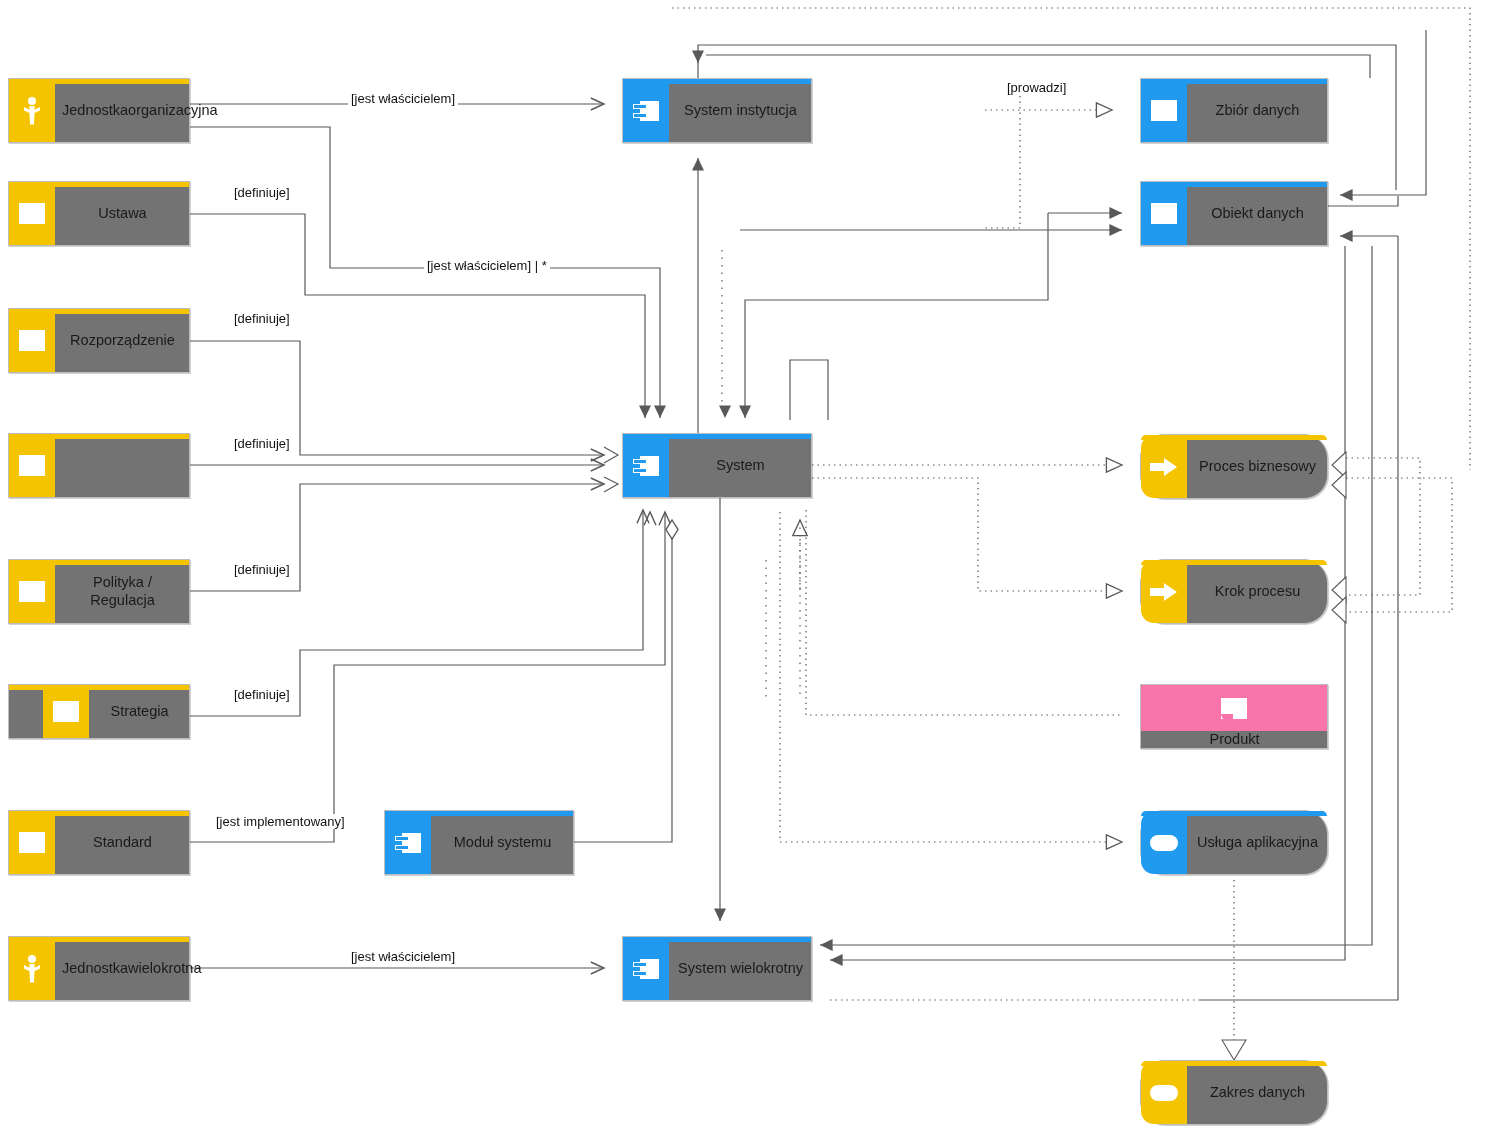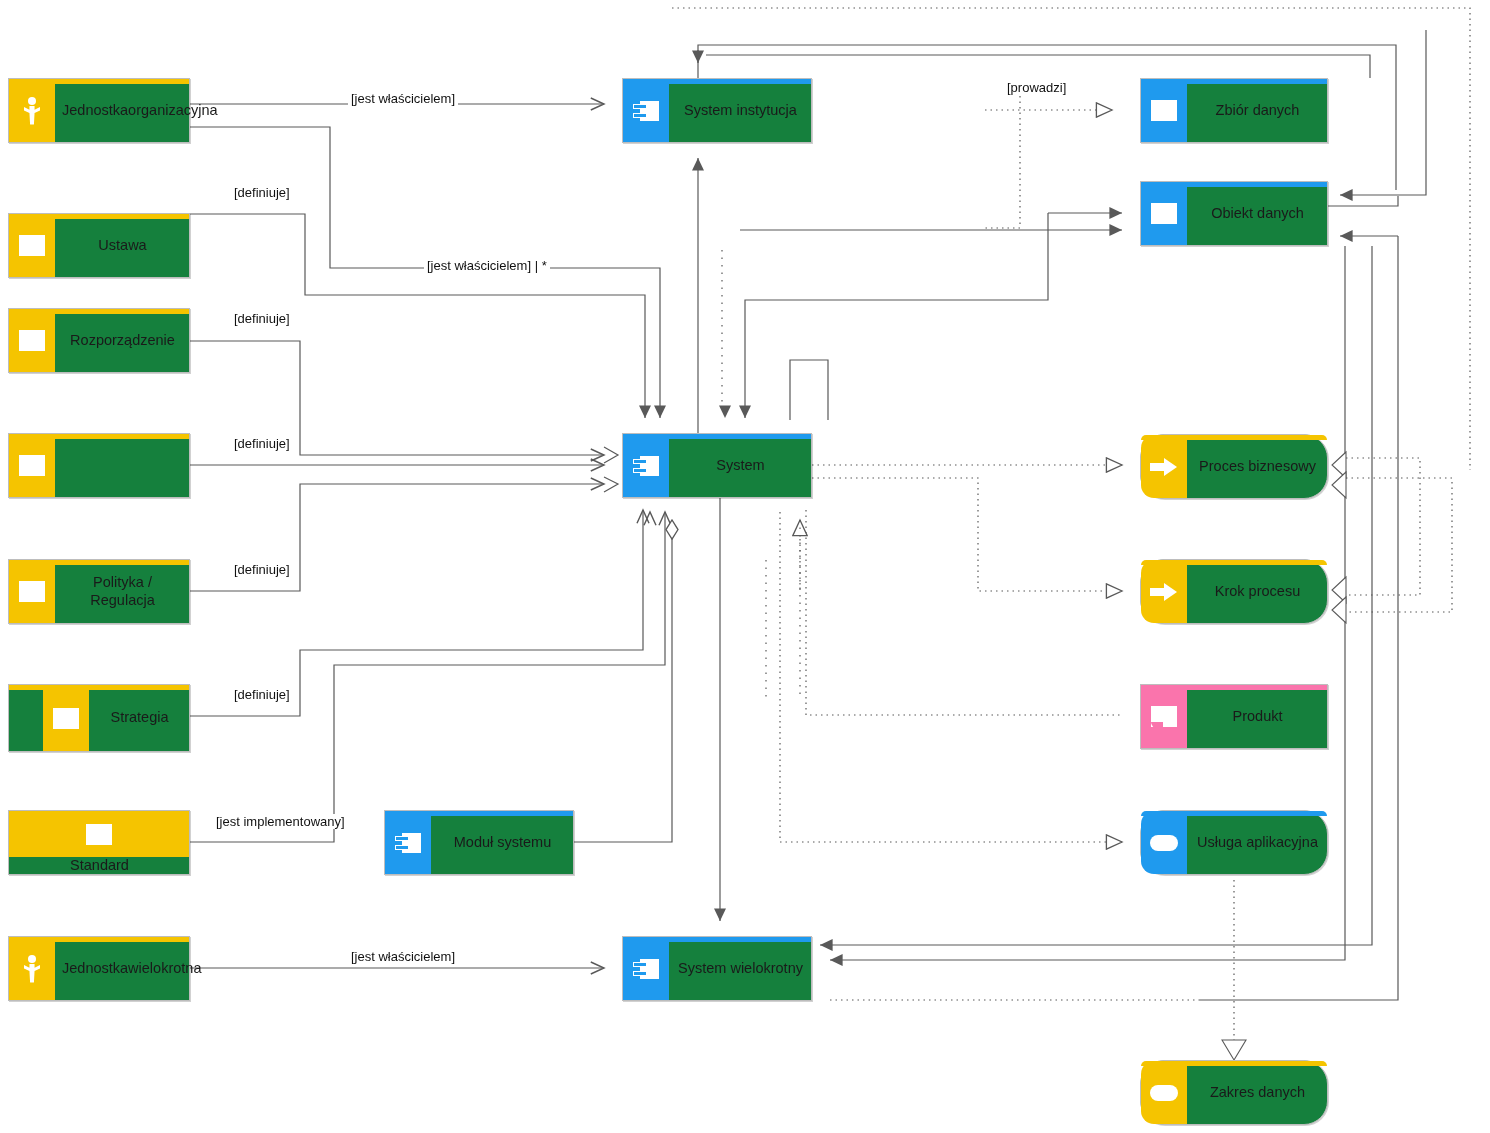--- a/index.html
+++ b/index.html
@@ -1,21 +1,21 @@
 <!DOCTYPE html>
 <html><head>
 <meta charset="utf-8">
 <style>
   html,body{margin:0;padding:0;background:#ffffff;}
   body{font-family:"Liberation Sans", sans-serif;}
   #canvas{position:relative;width:1490px;height:1133px;overflow:hidden;background:#fff;}
   #edges{position:absolute;left:0;top:0;width:1490px;height:1133px;pointer-events:none;}
 
   .node{position:absolute;box-sizing:border-box;display:flex;align-items:stretch;
-        background:#15803d;border:1px solid #bdbdbd;
+        background:#737373;border:1px solid #bdbdbd;
         box-shadow:1px 1px 0 0 rgba(0,0,0,0.18);}
   .node.rounded{border-radius:24px;}
   .node .band{flex:0 0 46px;display:flex;align-items:center;justify-content:center;}
   .node.rounded .band{border-radius:13px 0 0 13px;}
   .node .label{flex:1 1 auto;display:flex;align-items:center;justify-content:center;
         text-align:center;font-size:14.5px;color:#1a1a1a;line-height:1.18;padding:0 6px;
         border-left:1px solid transparent;}
   .node .toprule{position:absolute;left:0;right:0;top:0;height:5px;}
   .node.rounded .toprule{border-radius:13px 13px 0 0;}
 
@@ -182,21 +182,21 @@
             <span class="head"></span>
             <span class="body"></span>
           </span>
         </div>
         <div class="label">
           <span>Jednostka</span>
           <br>
           <span>organizacyjna</span>
         </div>
       </div>
-      <div class="node" style="left: 8px; top: 181px; width: 182px; height: 65px; margin-top: 32px;">
+      <div class="node" style="left: 8px; top: 181px; width: 182px; height: 65px;">
         <div class="toprule" style="background:#F5C400"></div>
         <div class="band" style="background:#F5C400">
           <span class="ic ic-doc">
             <span class="sep" style="background:#F5C400"></span>
           </span>
         </div>
         <div class="label">
           <span>Ustawa</span>
         </div>
       </div>
@@ -223,32 +223,32 @@
         <div class="toprule" style="background:#F5C400"></div>
         <div class="band" style="background:#F5C400">
           <span class="ic ic-doc">
             <span class="sep" style="background:#F5C400"></span>
           </span>
         </div>
         <div class="label">
           <span>Polityka / Regulacja</span>
         </div>
       </div>
-      <div class="node" style="left: 8px; top: 684px; width: 182px; height: 68px; padding-left: 34px;">
+      <div class="node" style="left: 8px; top: 684px; width: 182px; height: 55px; padding-left: 34px;">
         <div class="toprule" style="background:#F5C400"></div>
         <div class="band" style="background:#F5C400">
           <span class="ic ic-doc">
             <span class="sep" style="background:#F5C400"></span>
           </span>
         </div>
         <div class="label">
           <span>Strategia</span>
         </div>
       </div>
-      <div class="node" style="left: 8px; top: 810px; width: 182px; height: 65px; flex-direction: column;">
+      <div class="node" style="left: 8px; top: 810px; width: 182px; height: 65px;">
         <div class="toprule" style="background:#F5C400"></div>
         <div class="band" style="background:#F5C400">
           <span class="ic ic-doc">
             <span class="sep" style="background:#F5C400"></span>
           </span>
         </div>
         <div class="label">
           <span>Standard</span>
         </div>
       </div>
@@ -365,21 +365,21 @@
         <div class="band" style="background:#F5C400">
           <span class="ic ic-arrow">
             <span class="sh"></span>
             <span class="hd"></span>
           </span>
         </div>
         <div class="label">
           <span>Krok procesu</span>
         </div>
       </div>
-      <div class="node" style="left: 1140px; top: 684px; width: 188px; height: 65px;">
+      <div class="node" style="left: 1140px; top: 684px; width: 188px; height: 65px; flex-direction: column;">
         <div class="toprule" style="background:#FA74AC"></div>
         <div class="band" style="background:#FA74AC">
           <span class="ic ic-prod">
             <span class="fold" style="background:#FA74AC; border-radius:0 0 0 8px;"></span>
           </span>
         </div>
         <div class="label">
           <span>Produkt</span>
         </div>
       </div>

